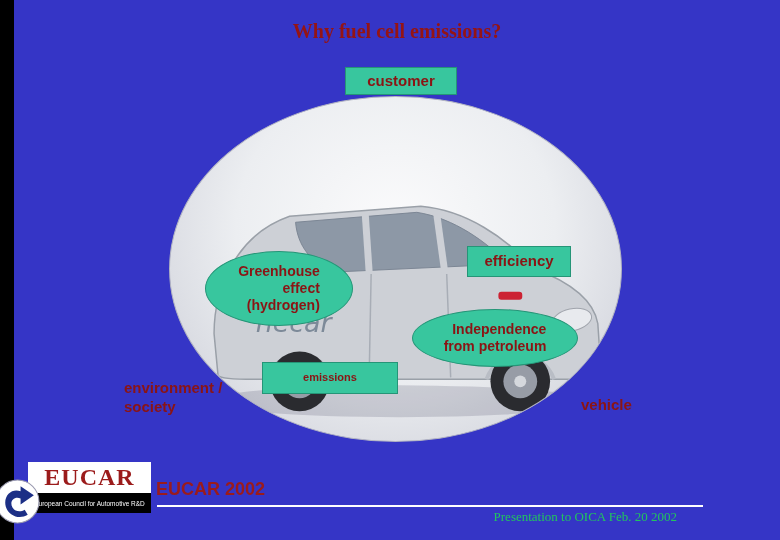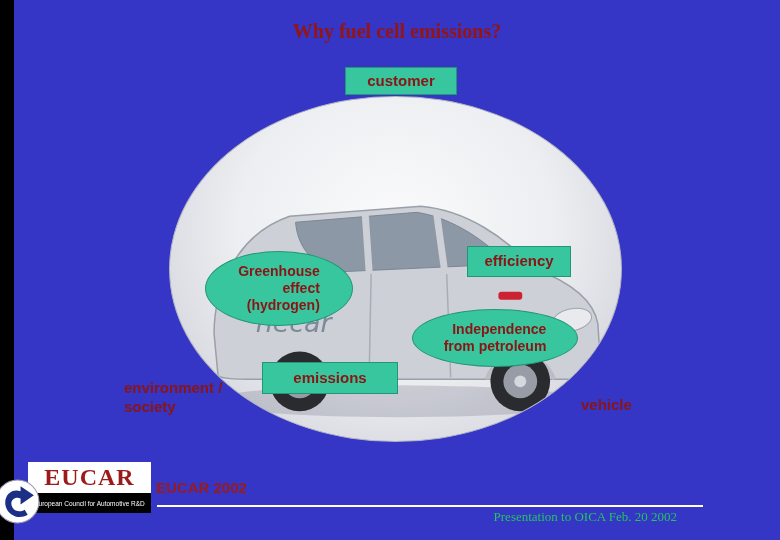--- a/index.html
+++ b/index.html
@@ -35,21 +35,21 @@
     text-align:right; line-height:1.22;
   }
   .node span { white-space:pre-line; }
   .ellipse { border-radius:50%; }
 
   .n-customer     { left:345px; top:67px;  width:112px; height:28px; font-size:15px; }
   .n-driving      { left:281px; top:142px; width:177px; height:60px; font-size:14px; }
   .n-efficiency   { left:467px; top:222px; width:104px; height:31px; font-size:15px;margin-top:24px; }
   .n-greenhouse   { left:205px; top:251px; width:148px; height:75px; font-size:14px; }
   .n-independence { left:412px; top:309px; width:166px; height:58px; font-size:14px; }
-  .n-emissions    { left:262px; top:362px; width:136px; height:32px; font-size:15px; }
+  .n-emissions    { left:262px; top:362px; width:136px; height:32px; font-size:11px; }
 
   
   .blue-label {
     position:absolute; z-index:2; color:#8b1414; font-weight:bold; font-size:15px;
     line-height:1.25; white-space:pre-line;
   }
   .l-envsoc  { left:92px;  top:379px;margin-left:32px; }
   .l-vehicle { left:581px; top:390px;margin-top:6px; }
 
   
@@ -63,21 +63,21 @@
   }
   .logo-black {
     position:absolute; left:28px; top:493px; width:123px; height:20px; background:#000;
     display:flex; align-items:center; justify-content:center; z-index:2;
   }
   .logo-black span { color:#fff; font-size:6.5px; white-space:nowrap; }
   .logo-circle { position:absolute; left:-5px; top:479px; width:45px; height:45px; z-index:3; }
 
   .eucar-year {
     position:absolute; left:156px; top:479px; z-index:2;
-    color:#9b1b1b; font-weight:bold; font-size:15px;
+    color:#9b1b1b; font-weight:bold; font-size:18px;
   }
   .footer-line { position:absolute; left:157px; top:505px; width:546px; height:2px; background:#fff; z-index:2; }
   .attribution {
     position:absolute; top:509px; right:103px; z-index:2;
     color:#22c55e; font-family:"Liberation Serif", serif; font-size:13px;
   }
 </style>
 </head>
 <body>
 

